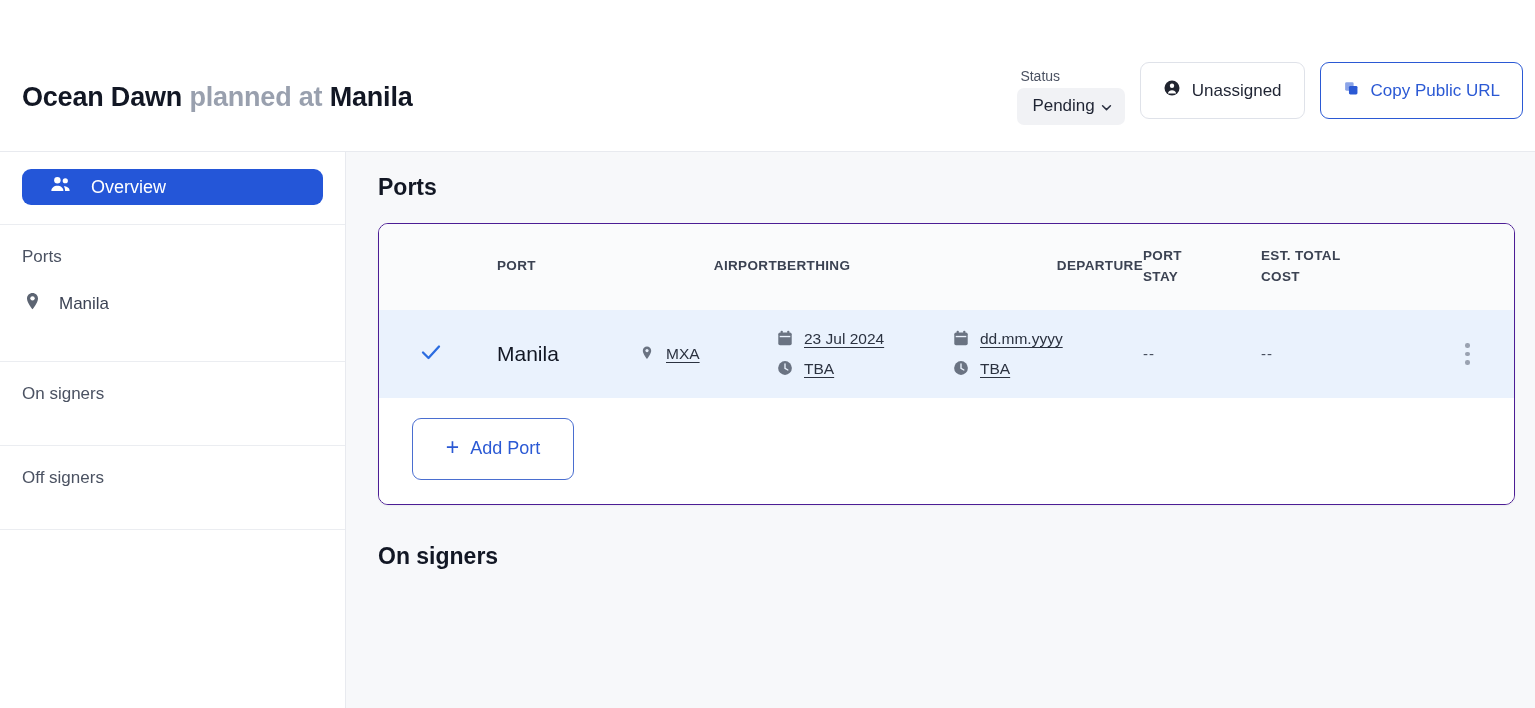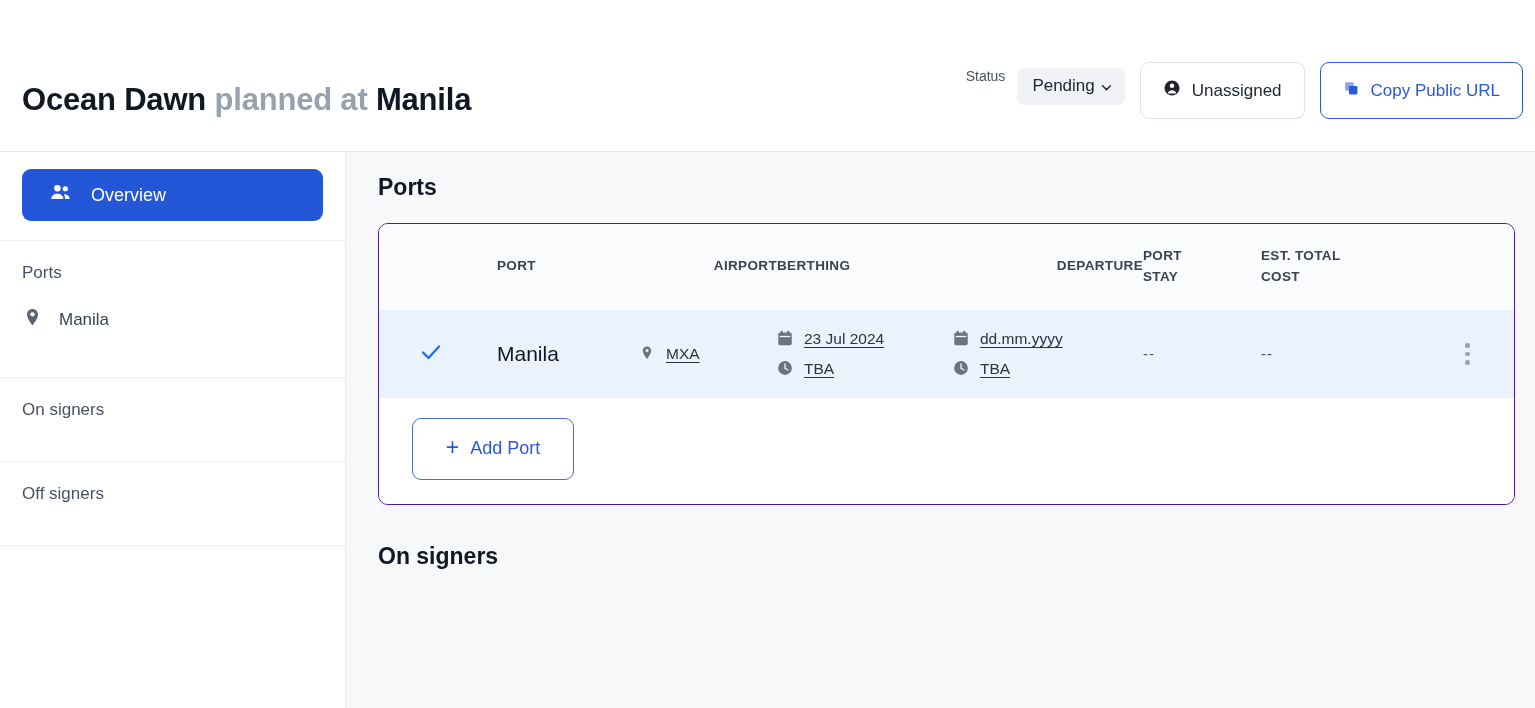--- a/index.html
+++ b/index.html
@@ -34,36 +34,36 @@
   .bc-sep {
     color: #b4bac6;
     font-size: 17px;
     margin: 0 12px;
     display: inline-flex;
   }
 
   .page-title {
     position: absolute;
     left: 22px; top: 82px;
-    font-size: 31px;
+    font-size: 27px;
     font-weight: bold;
     letter-spacing: -0.2px;
     white-space: nowrap;
   }
   .pt-dark { color: #121724; }
   .pt-muted { color: #99a0ae; }
 
   .header-actions {
     position: absolute;
     right: 12px; top: 62px;
     display: flex;
     align-items: flex-start;
     gap: 15px;
   }
-  .status-group { display: flex; flex-direction: row; gap: 12px; padding-top: 6px;}
+  .status-group { display: flex; flex-direction: column; gap: 4px; padding-top: 6px;}
   .status-label {
     font-size: 14px;
     color: #4b5262;
     padding-left: 3px;
   }
   .status-pill {
     background: #f1f2f5;
     border: none;
     border-radius: 7px;
     padding: 8px 13px 9px 15px;
@@ -100,21 +100,21 @@
 
   .sidebar {
     width: 346px;
     flex: 0 0 346px;
     background: #ffffff;
     border-right: 1px solid #e8eaef;
     padding-top: 17px;
   }
   .nav-active {
     margin: 0 22px;
-    height: 52px;
+    height: 36px;
     background: #2456d8;
     border-radius: 9px;
     display: flex; align-items: center; gap: 18px;
     padding-left: 26px;
     color: #ffffff;
     font-size: 18px;
     cursor: pointer;
   }
   .sidebar-sep { border-top: 1px solid #ebedf1; margin-top: 19px; }
   .sb-section-label {

